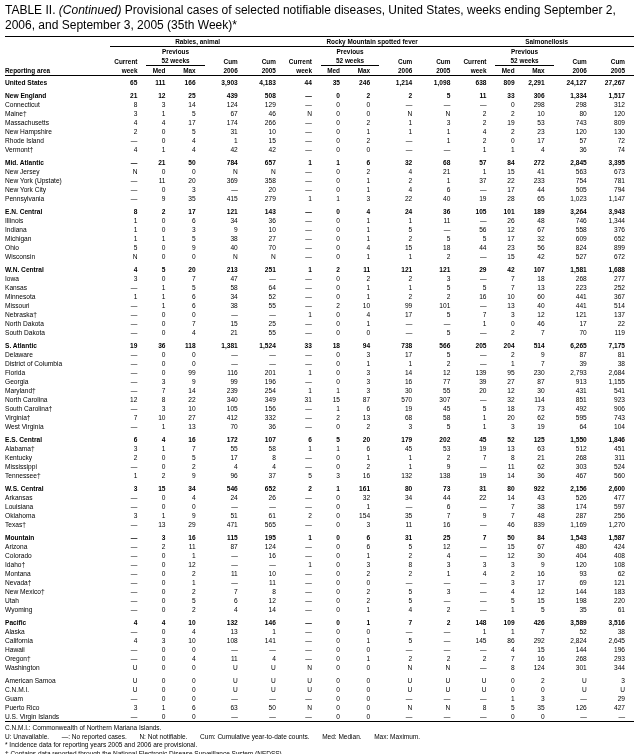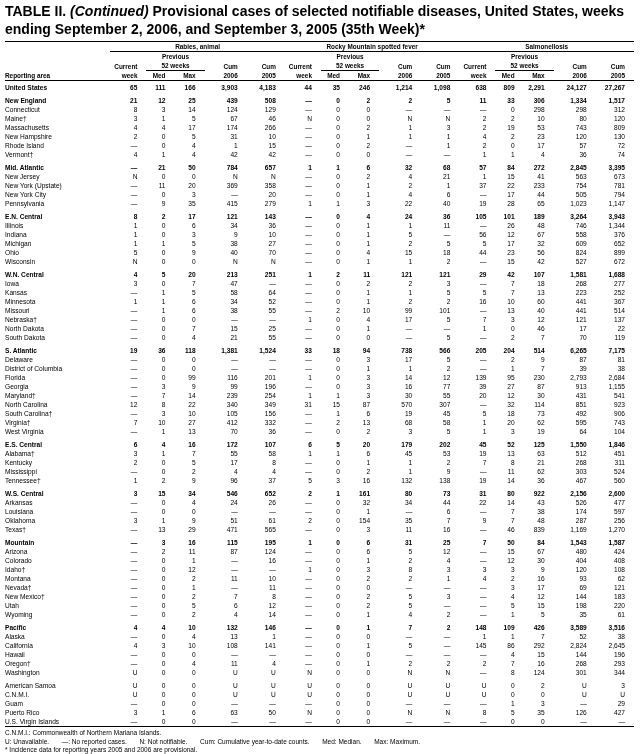--- a/index.html
+++ b/index.html
@@ -1,18 +1,18 @@
 <!DOCTYPE html>
 <html><head>
 <meta charset="utf-8">
 <style>
   html,body{margin:0;padding:0;background:#ffffff;}
   body{width:640px;height:754px;overflow:hidden;font-family:"Liberation Sans",sans-serif;color:#000;}
   .page{padding:3px 6px 0 5px;}
-  .title{font-size:14px;font-weight:bold;line-height:1.25;letter-spacing:0;}
+  .title{font-size:12px;font-weight:normal;line-height:1.25;letter-spacing:0;}
   .title .cont{font-style:italic;}
   table{border-collapse:collapse;table-layout:fixed;width:629px;margin-top:3px;border-top:1px solid #000;border-bottom:1px solid #000;}
   th,td{padding:0;font-size:6.6px;line-height:9px;white-space:nowrap;overflow:hidden;font-weight:normal;}
   thead th{font-size:6.4px;font-weight:bold;vertical-align:bottom;}
   .group-title{text-align:center;border-bottom:1px solid #000;}
   .prev{text-align:center;}
   .wk52{text-align:center;border-bottom:1px solid #000;}
   .num{text-align:right;padding-right:9px;}
   thead th.num{padding-right:9px;}
   .area-col{text-align:left;}

